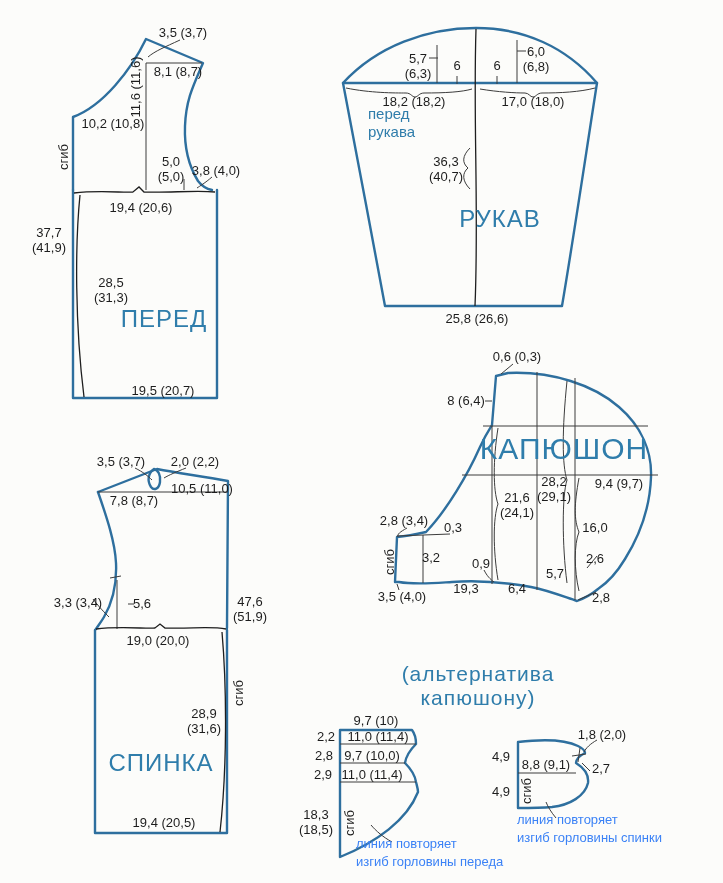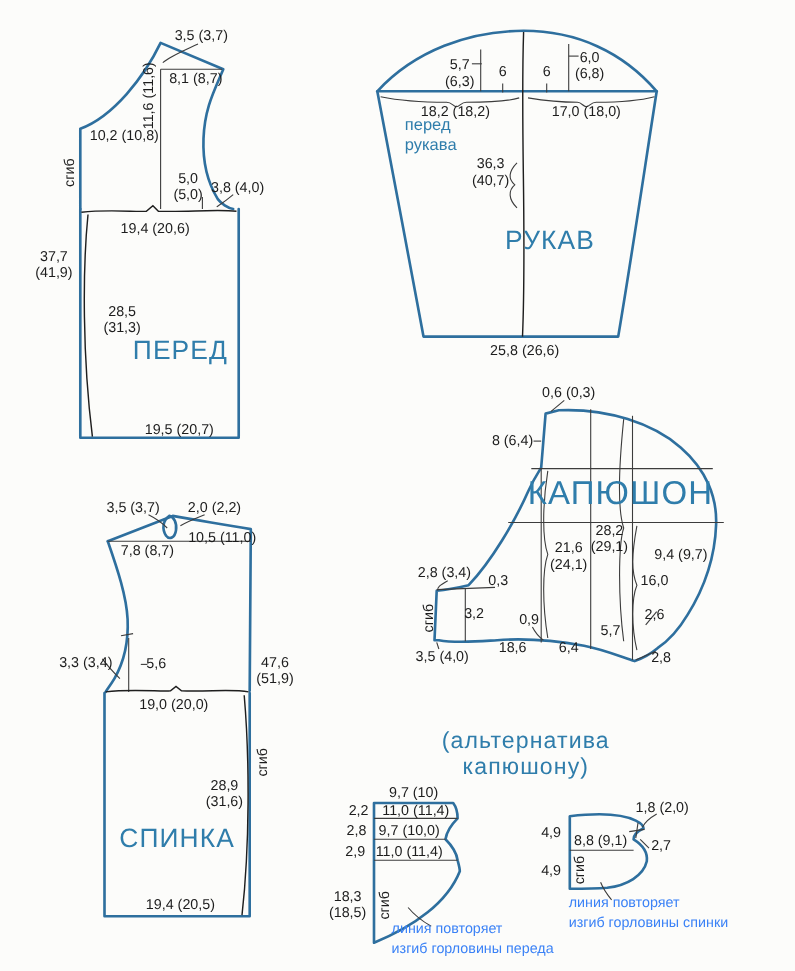--- a/index.html
+++ b/index.html
@@ -155,43 +155,43 @@
   <div class="lbl" style="left:418px;top:67px">5,7
 (6,3)</div>
   <div class="lbl" style="left:457px;top:66px">6</div>
   <div class="lbl" style="left:497px;top:66px">6</div>
   <div class="lbl" style="left:536px;top:60px">6,0
 (6,8)</div>
   <div class="lbl" style="left:414px;top:102px">18,2 (18,2)</div>
   <div class="lbl" style="left:533px;top:102px">17,0 (18,0)</div>
   <div class="bnote" style="left:368px;top:123px">перед
 рукава</div>
-  <div class="lbl" style="left:446px;top:157px">36,3
+  <div class="lbl" style="left:446px;top:170px">36,3
 (40,7)</div>
   <div class="btitle" style="left:500px;top:219px">РУКАВ</div>
   <div class="lbl" style="left:477px;top:319px">25,8 (26,6)</div>
 
   <div class="lbl" style="left:517px;top:357px">0,6 (0,3)</div>
   <div class="lbl" style="left:466px;top:401px">8 (6,4)</div>
   <div class="btitle" style="left:564px;top:449px;font-size:30px">КАПЮШОН</div>
-  <div class="lbl" style="left:619px;top:505px">9,4 (9,7)</div>
+  <div class="lbl" style="left:619px;top:484px">9,4 (9,7)</div>
   <div class="lbl" style="left:554px;top:490px">28,2
 (29,1)</div>
   <div class="lbl" style="left:517px;top:506px">21,6
 (24,1)</div>
   <div class="lbl" style="left:595px;top:528px">16,0</div>
   <div class="lbl" style="left:595px;top:559px">2,6</div>
   <div class="lbl" style="left:555px;top:574px">5,7</div>
   <div class="lbl" style="left:481px;top:564px">0,9</div>
   <div class="lbl" style="left:431px;top:558px">3,2</div>
   <div class="lbl" style="left:453px;top:528px">0,3</div>
   <div class="lbl" style="left:404px;top:521px">2,8 (3,4)</div>
   <div class="lbl rot" style="left:390px;top:562px">сгиб</div>
   <div class="lbl" style="left:402px;top:597px">3,5 (4,0)</div>
-  <div class="lbl" style="left:466px;top:589px">18,6</div>
+  <div class="lbl" style="left:466px;top:589px">19,3</div>
   <div class="lbl" style="left:517px;top:589px">6,4</div>
   <div class="lbl" style="left:601px;top:598px">2,8</div>
 
   <div class="lbl" style="left:121px;top:462px">3,5 (3,7)</div>
   <div class="lbl" style="left:195px;top:462px">2,0 (2,2)</div>
   <div class="lbl" style="left:134px;top:501px">7,8 (8,7)</div>
   <div class="lbl" style="left:202px;top:489px">10,5 (11,0)</div>
   <div class="lbl" style="left:78px;top:603px">3,3 (3,4)</div>
   <div class="lbl" style="left:142px;top:604px">5,6</div>
   <div class="lbl" style="left:250px;top:610px">47,6

